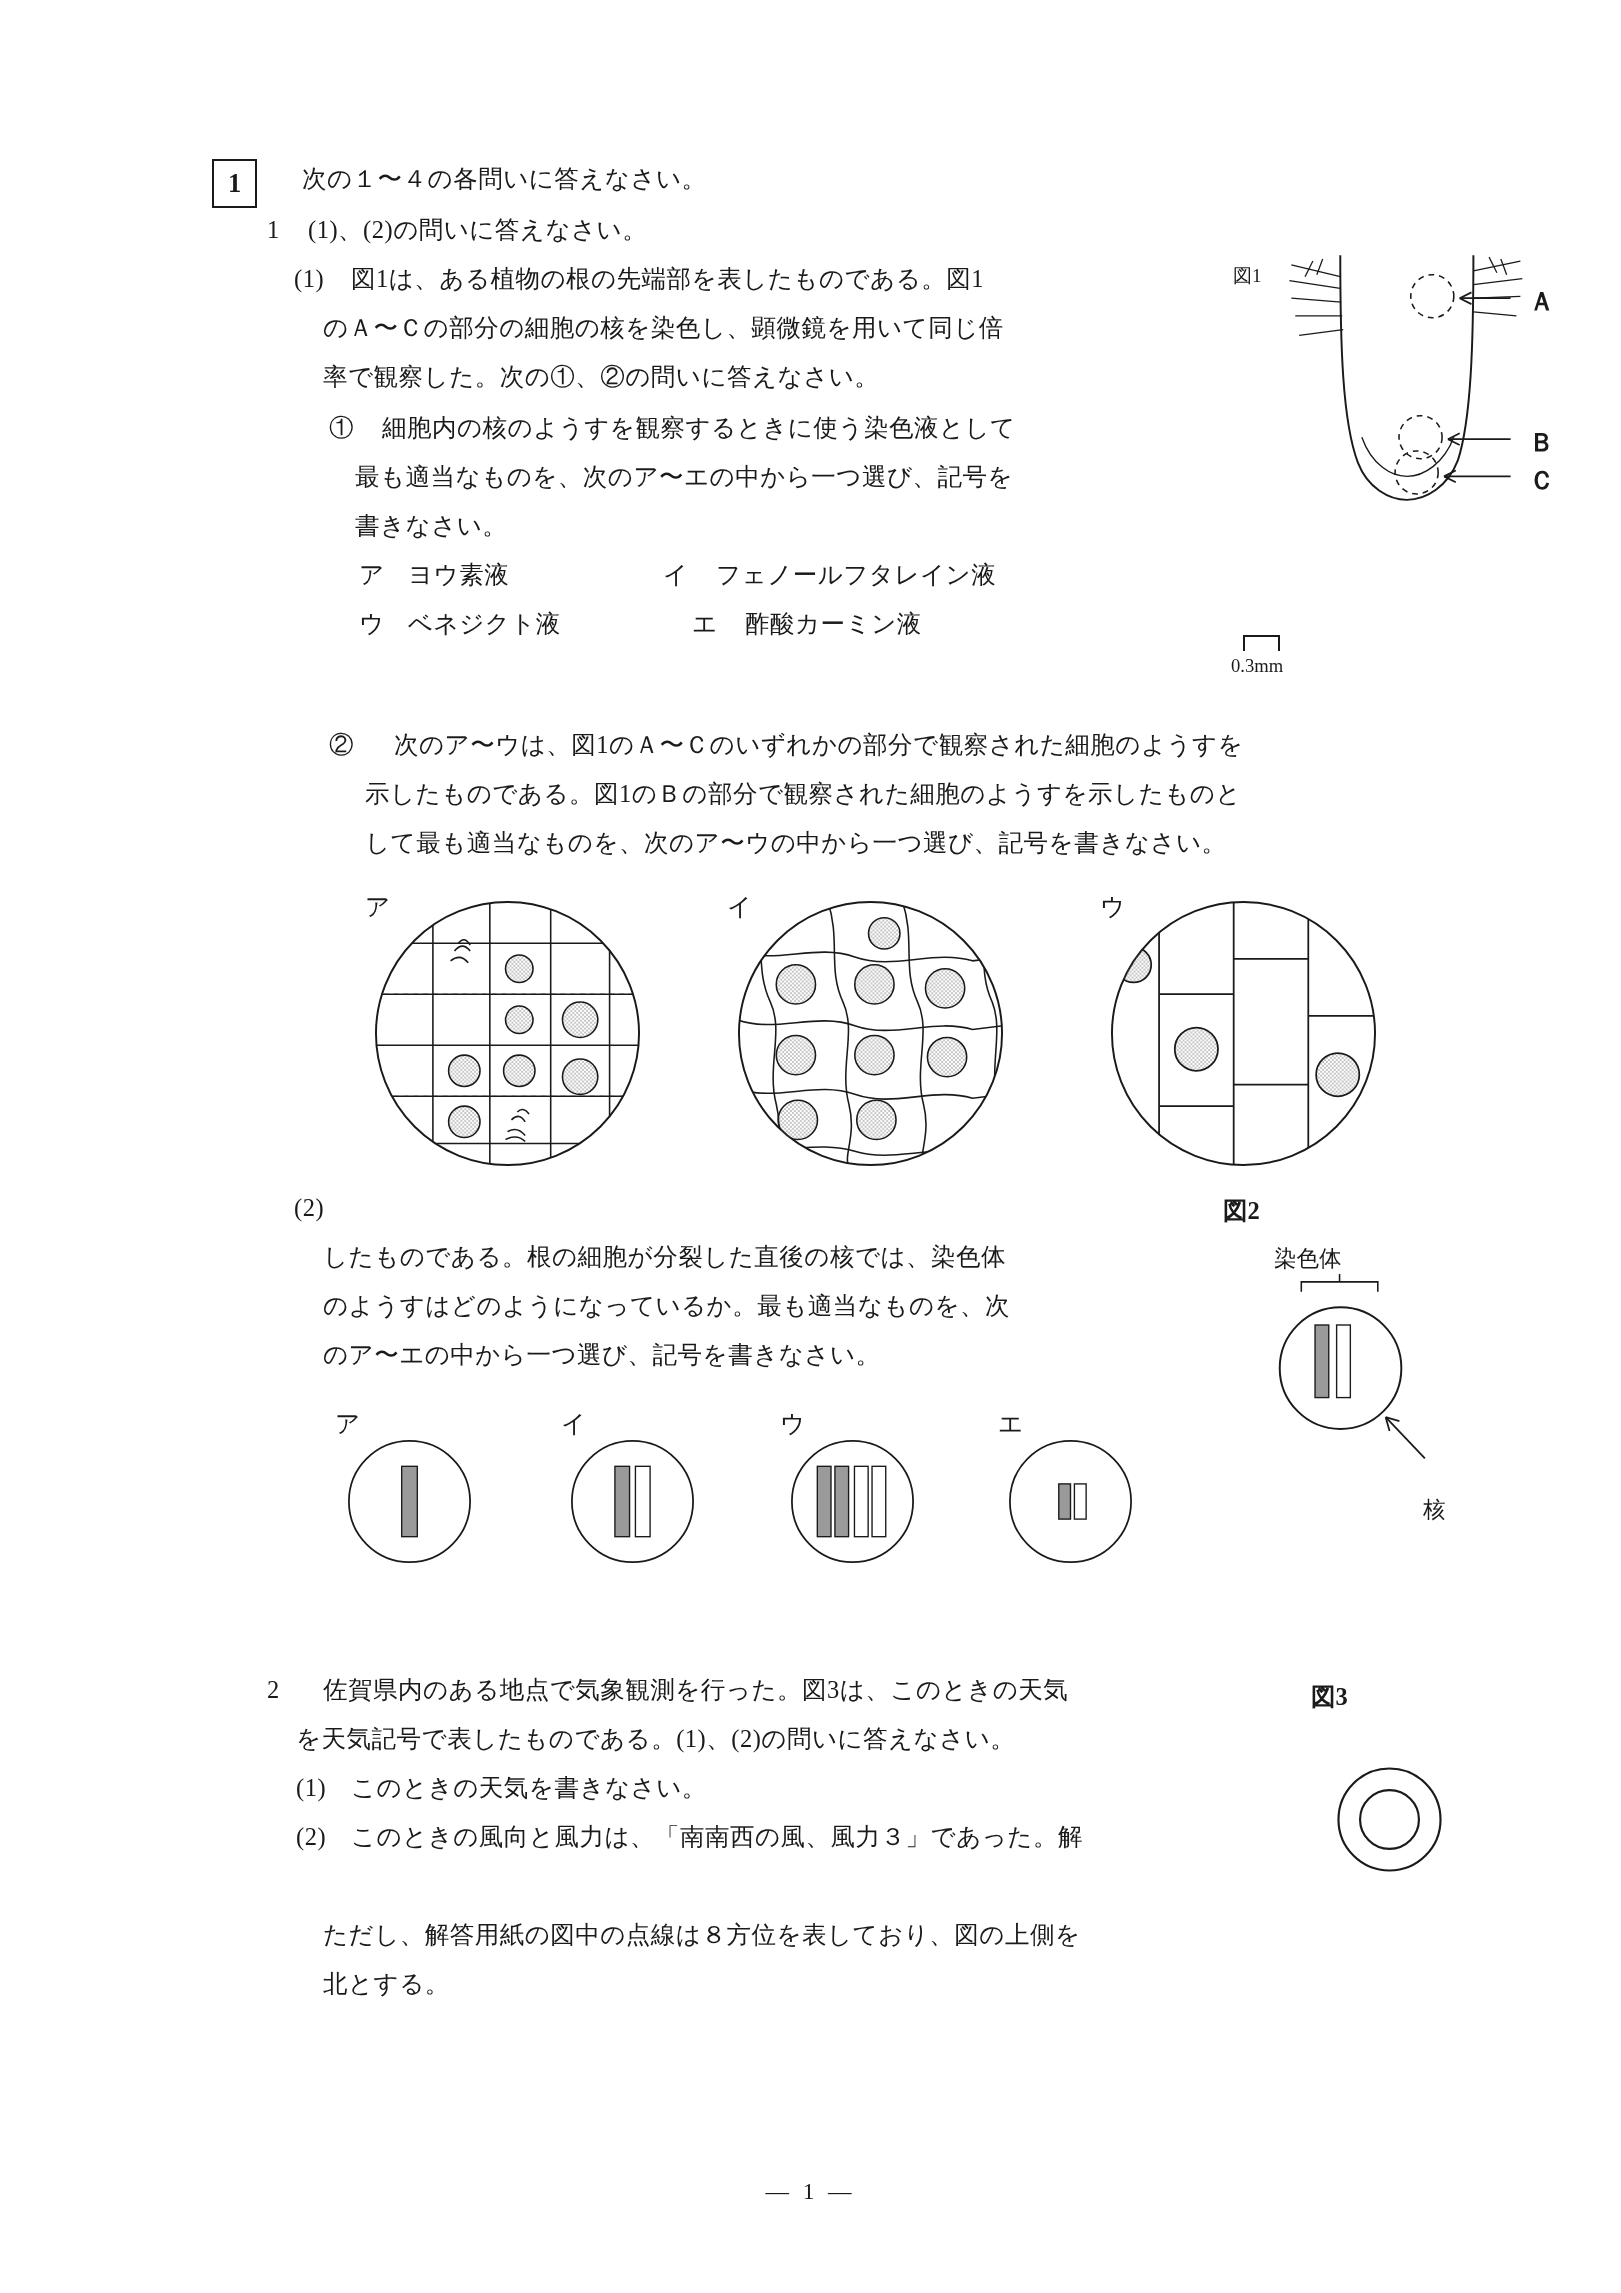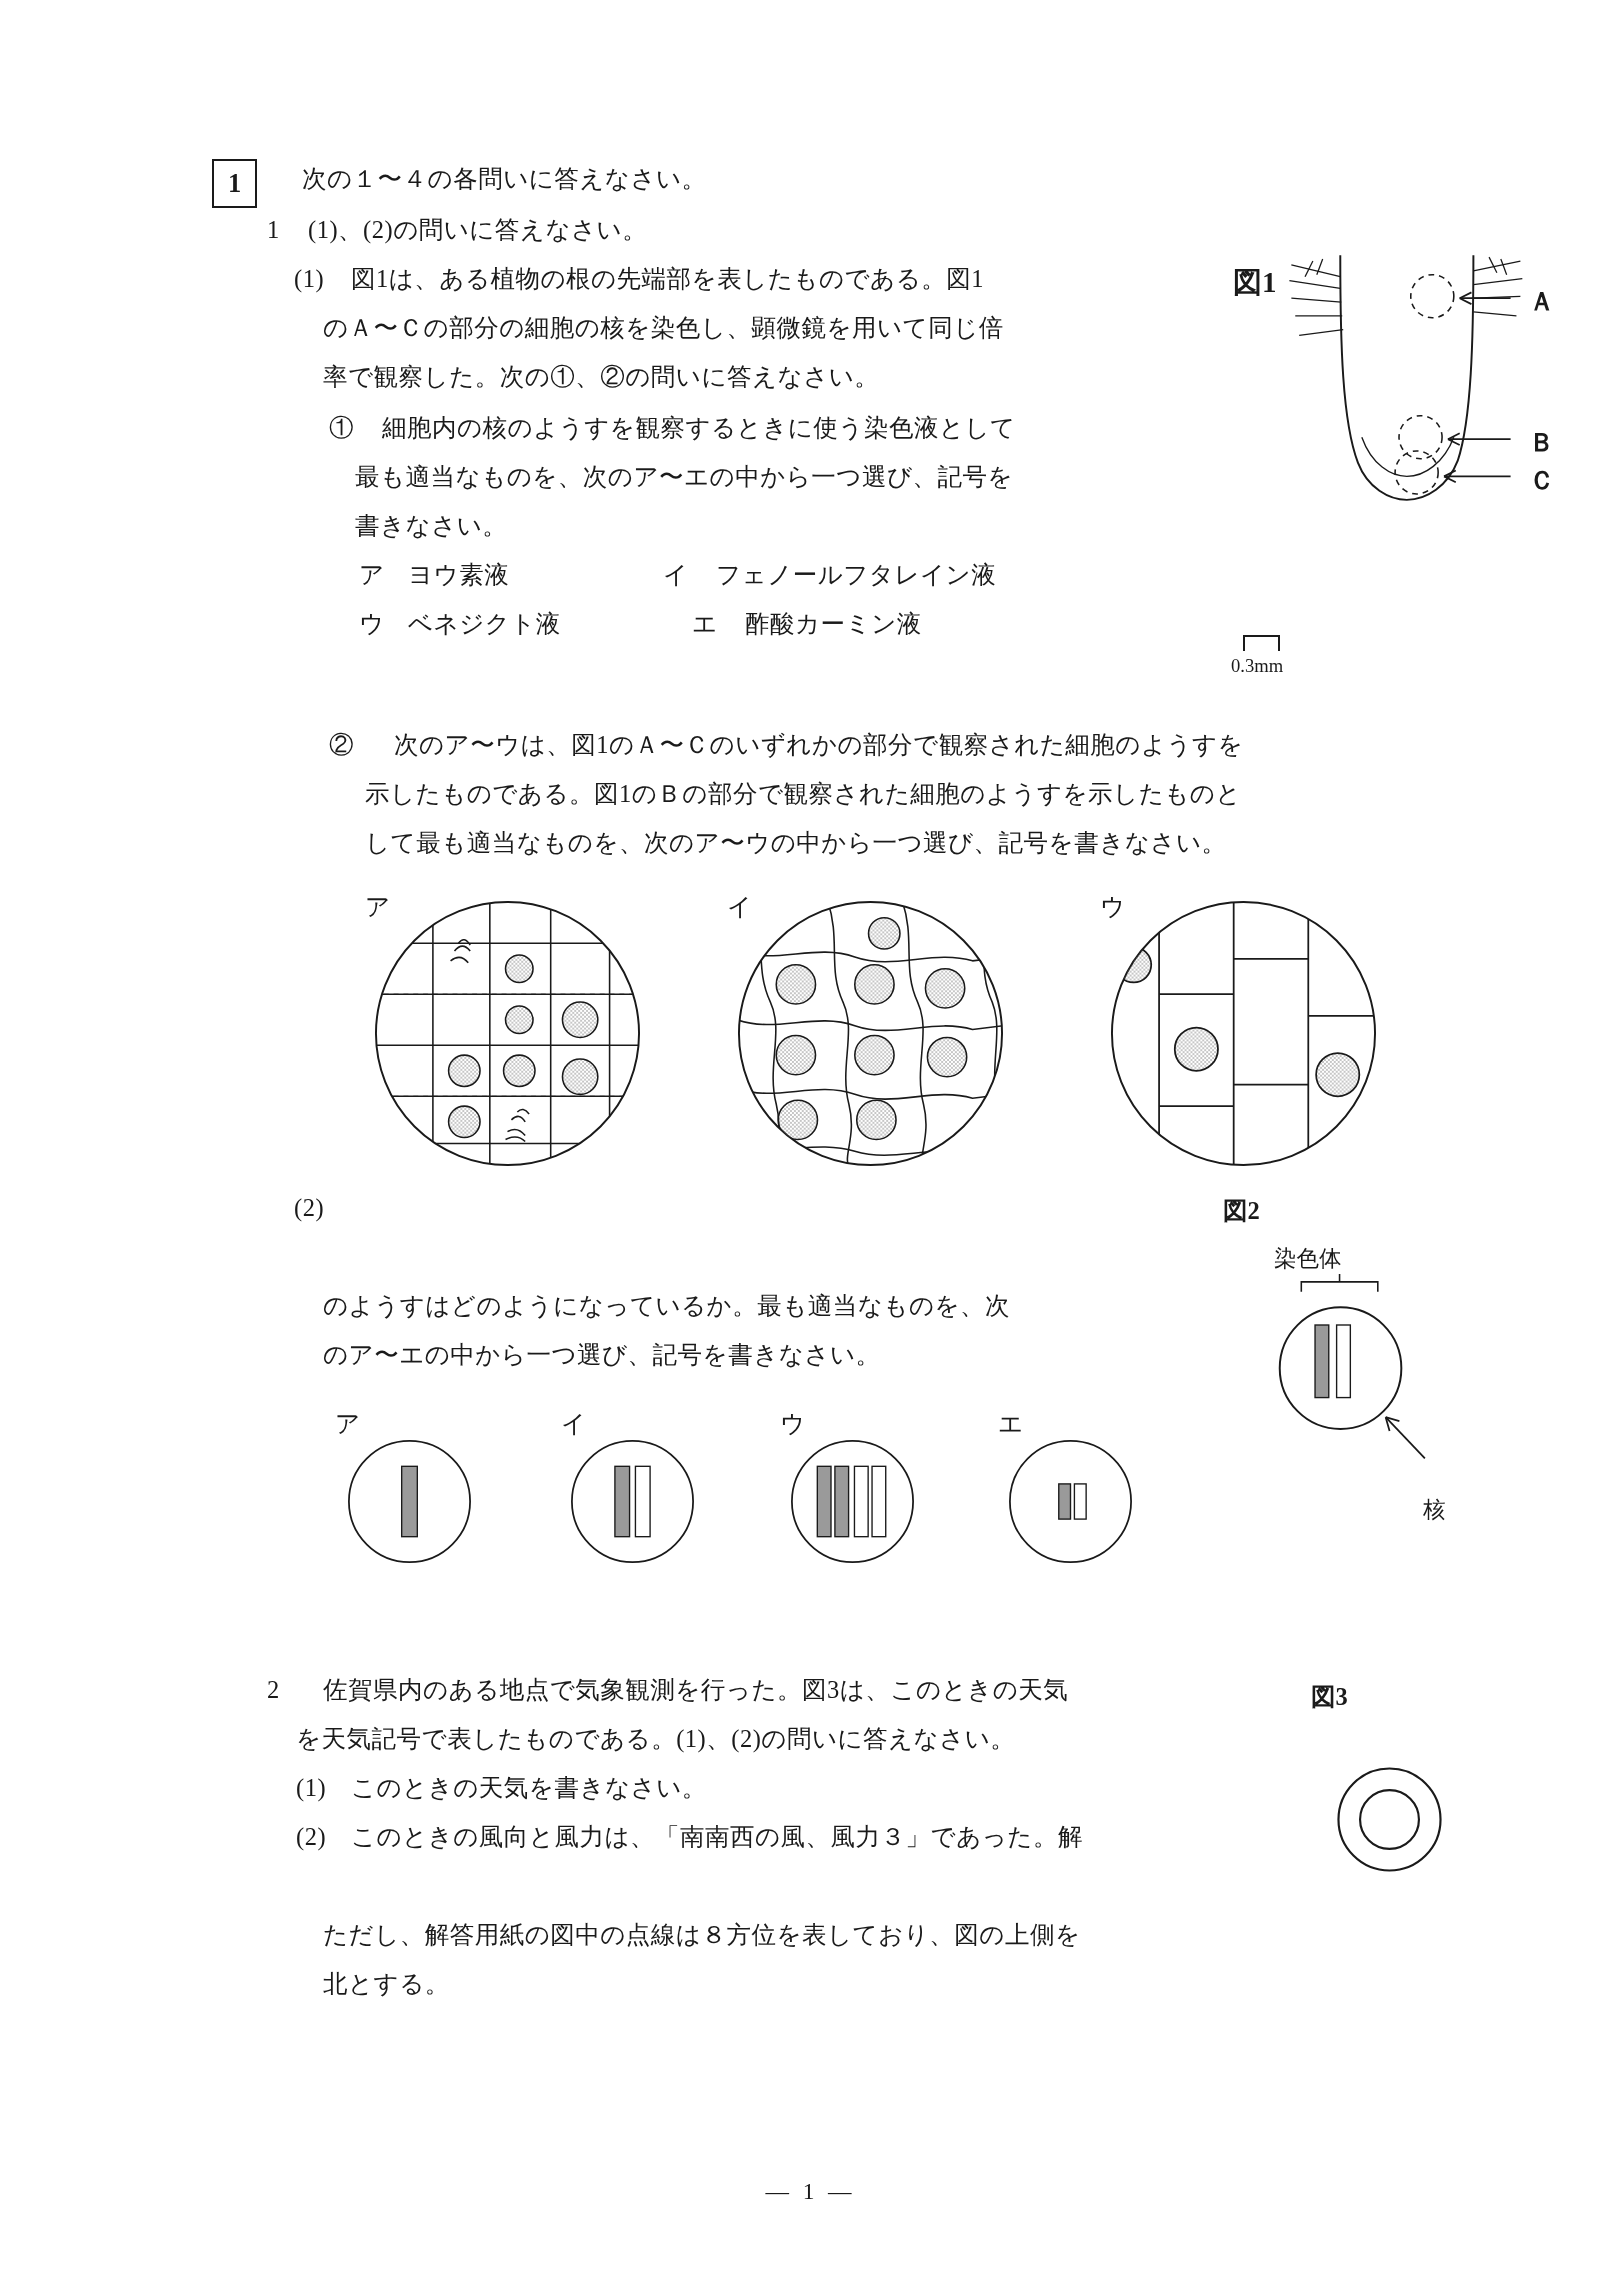--- a/index.html
+++ b/index.html
@@ -49,22 +49,22 @@
     position: absolute;
     left: 1215px;
     top: 255px;
     width: 323px;
     height: 441px;
   }
   .fig1-label {
     position: absolute;
     left: 1233px;
     top: 263px;
-    font-size: 29px;
-    font-weight: bold;
+    font-size: 19px;
+    font-weight: normal;
   }
   .scalebar {
     position: absolute;
     left: 1243px;
     top: 635px;
     width: 33px;
     height: 13.7px;
     border-left: 2px solid #1a1a1a;
     border-right: 2px solid #1a1a1a;
     border-top: 2px solid #1a1a1a;
@@ -314,20 +314,21 @@
         <path d="M 50 210 L 126 210"></path>
         <path d="M 126 188 L 202 188"></path>
         <circle cx="88" cy="152" r="22" fill="url(#stip)" stroke="#1a1a1a"></circle>
         <circle cx="232" cy="178" r="22" fill="url(#stip)" stroke="#1a1a1a"></circle>
         <circle cx="24" cy="66" r="18" fill="url(#stip)" stroke="#1a1a1a"></circle>
       </g>
     </svg>
   </div>
 
   <div class="t" style="left:294px; top:1196px;">(2)</div>
+  <div class="t" style="left:323px; top:1245px;">したものである。根の細胞が分裂した直後の核では、染色体</div>
   <div class="t" style="left:323px; top:1294px;">のようすはどのようになっているか。最も適当なものを、次</div>
   <div class="t" style="left:323px; top:1343px;">のア〜エの中から一つ選び、記号を書きなさい。</div>
 
   <div class="choice-letter" style="left:335px; top:1407px;">ア</div>
   <div class="choice-letter" style="left:561px; top:1407px;">イ</div>
   <div class="choice-letter" style="left:780px; top:1407px;">ウ</div>
   <div class="choice-letter" style="left:998px; top:1407px;">エ</div>
 
   <div class="chrom" style="left:345px; top:1437px;">
     <svg width="129" height="129" viewBox="0 0 132 132">

